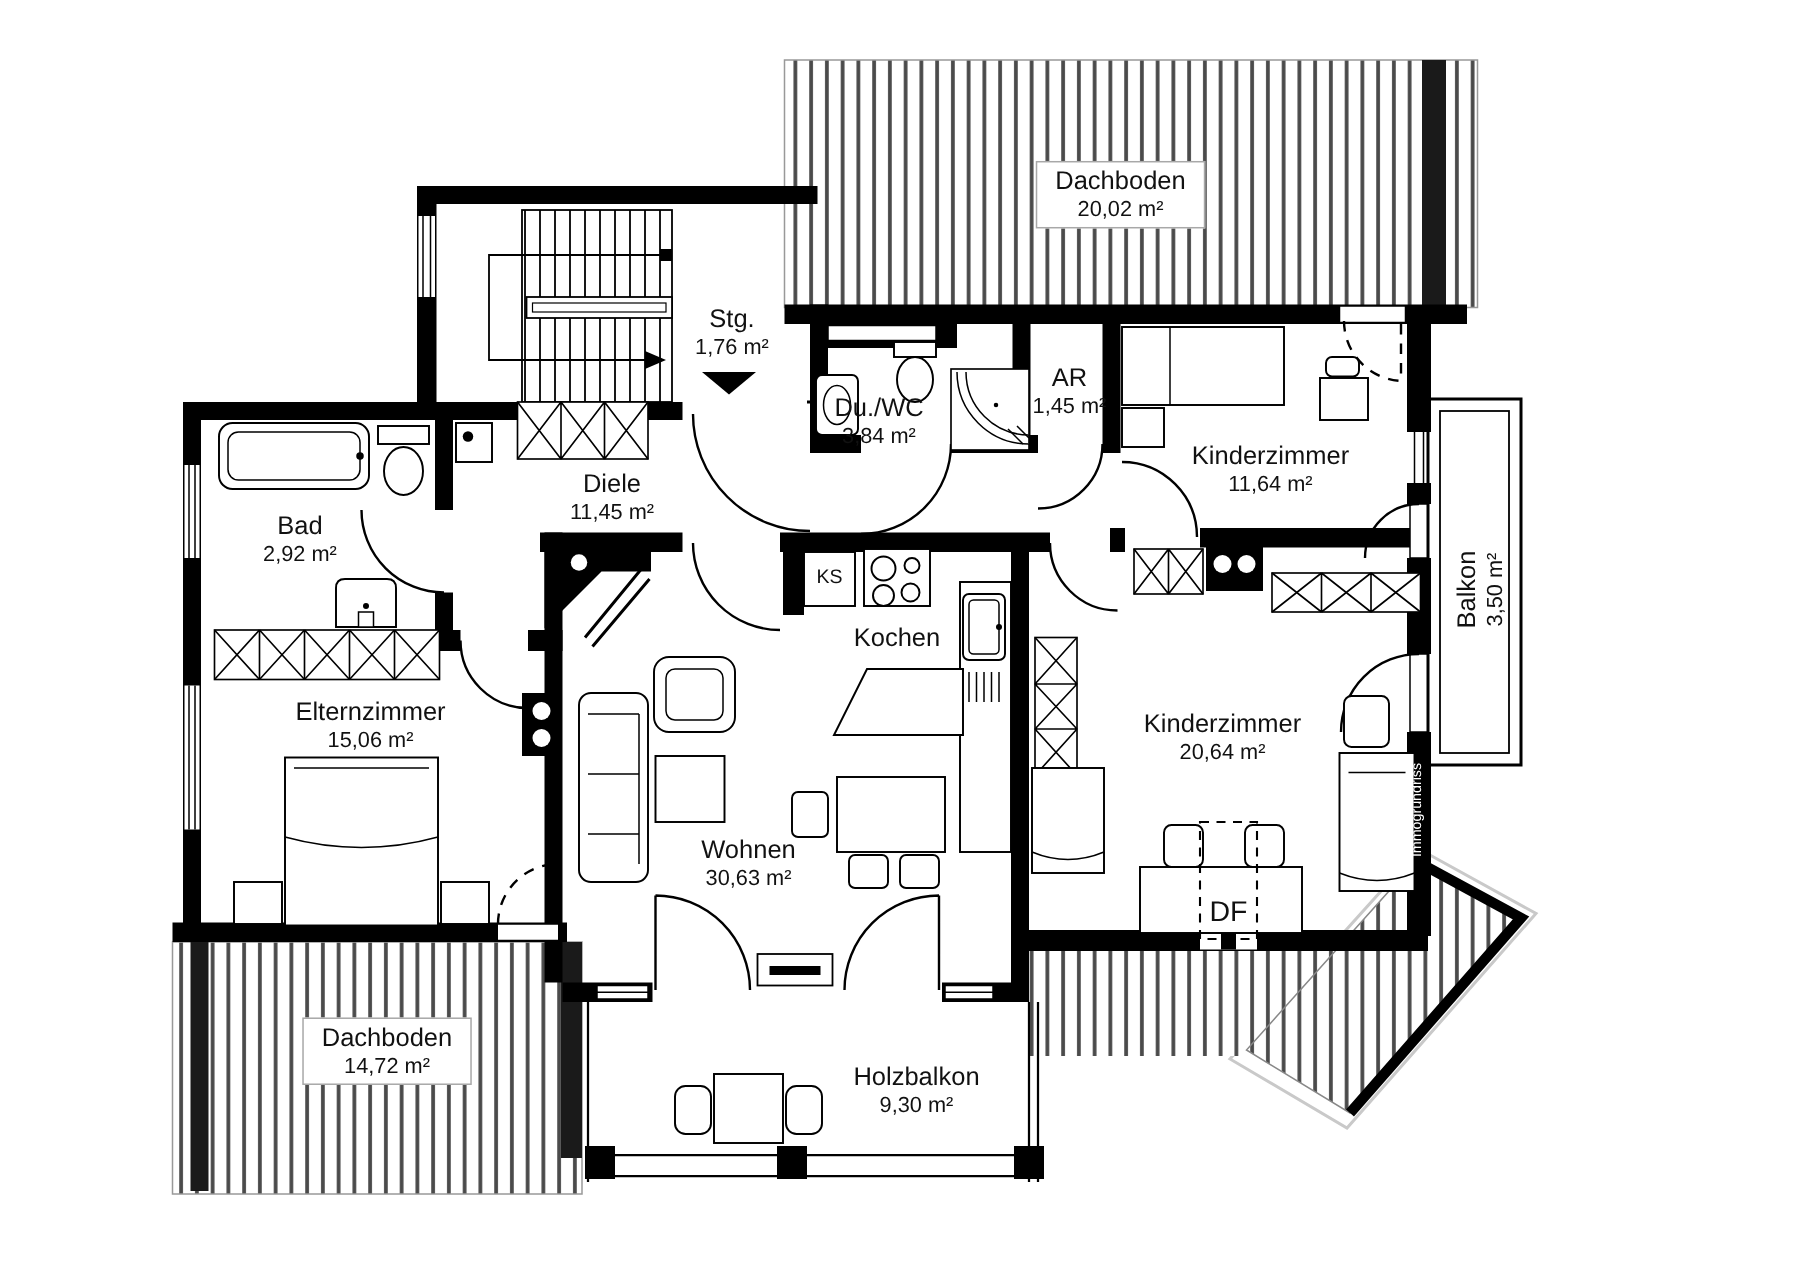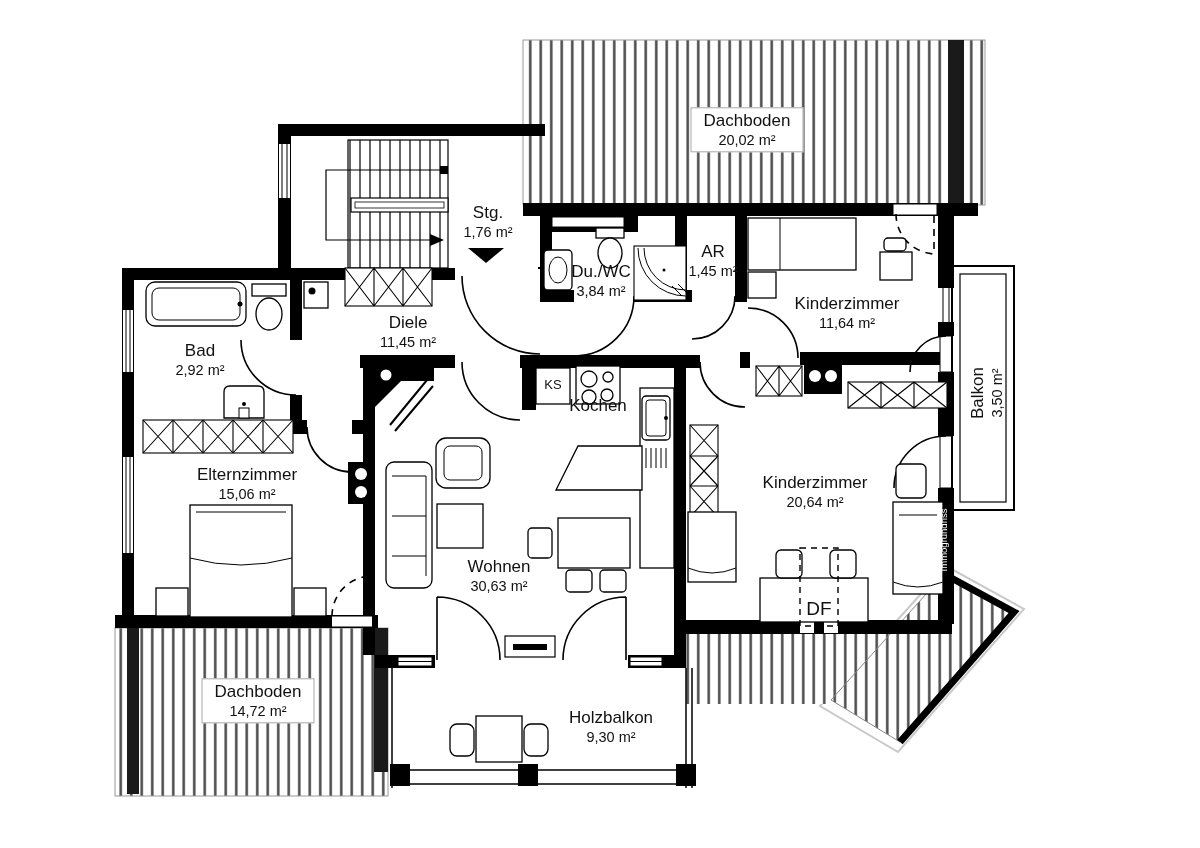--- a/index.html
+++ b/index.html
@@ -326,21 +326,21 @@
 <div class="lbl" style="left:747px;top:130px">
   <div class="boxed">
         <div class="nm">Dachboden</div>
         <div class="ar">20,02 m²</div>
       </div>
 </div>
 <div class="lbl" style="left:488px;top:222px">
   <div class="nm">Stg.</div>
       <div class="ar">1,76 m²</div>
 </div>
-<div class="lbl" style="left:601px;top:281px">
+<div class="lbl" style="left:586px;top:281px">
   <div class="nm">Du./WC</div>
       <div class="ar">3,84 m²</div>
 </div>
 <div class="lbl" style="left:713px;top:261px">
   <div class="nm">AR</div>
       <div class="ar">1,45 m²</div>
 </div>
 <div class="lbl" style="left:847px;top:313px">
   <div class="nm">Kinderzimmer</div>
       <div class="ar">11,64 m²</div>
@@ -354,21 +354,21 @@
       <div class="ar">2,92 m²</div>
 </div>
 <div class="lbl" style="left:408px;top:332px">
   <div class="nm">Diele</div>
       <div class="ar">11,45 m²</div>
 </div>
 <div class="lbl" style="left:247px;top:484px">
   <div class="nm">Elternzimmer</div>
       <div class="ar">15,06 m²</div>
 </div>
-<div class="lbl" style="left:598px;top:406px">
+<div class="lbl" style="left:598px;top:425px">
   <div class="nm">Kochen</div>
 </div>
 <div class="lbl" style="left:553px;top:385px">
   <div class="sm">KS</div>
 </div>
 <div class="lbl" style="left:499px;top:576px">
   <div class="nm">Wohnen</div>
       <div class="ar">30,63 m²</div>
 </div>
 <div class="lbl" style="left:815px;top:492px">

